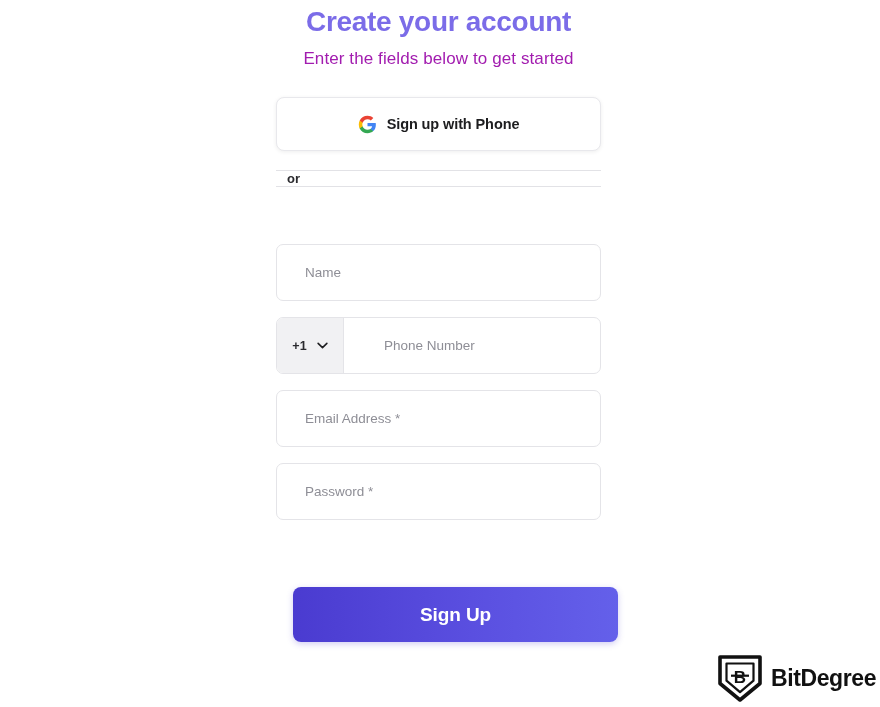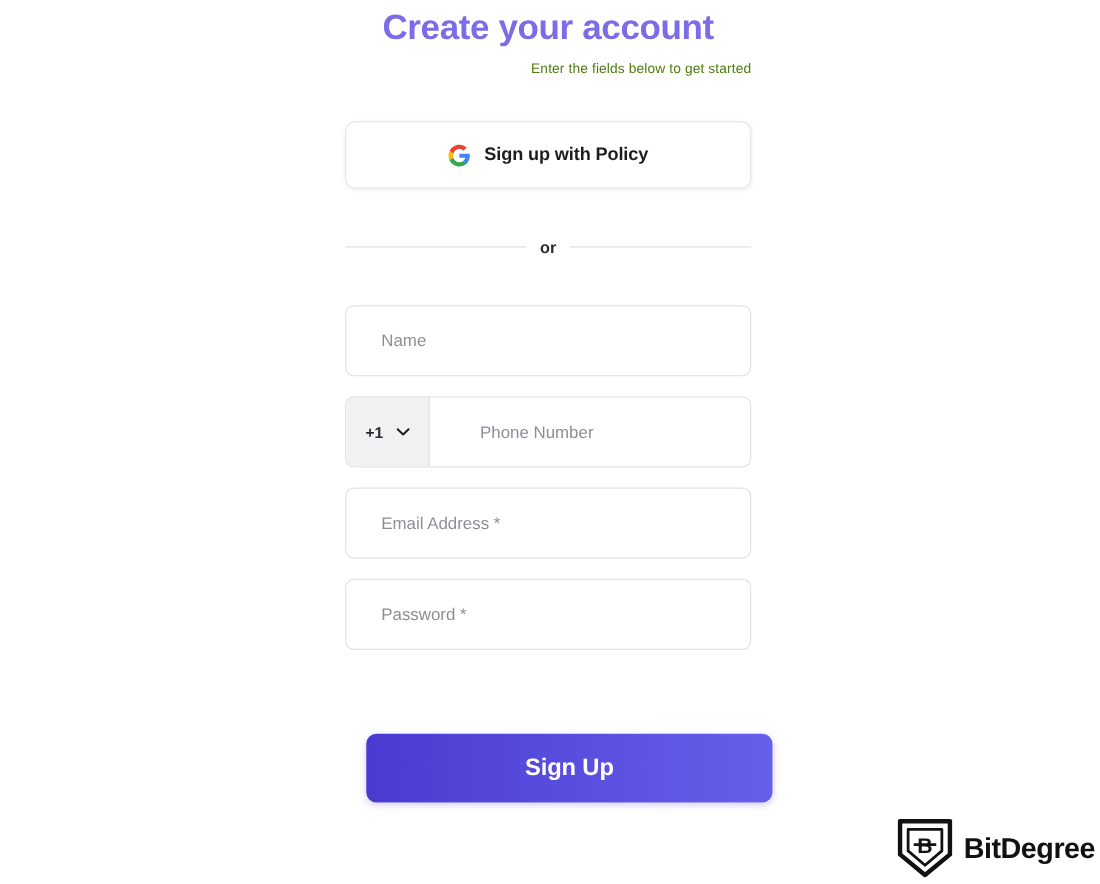--- a/index.html
+++ b/index.html
@@ -31,23 +31,23 @@
     font-size: 28px;
     font-weight: bold;
     color: #7b6ce8;
     text-align: center;
     letter-spacing: -0.3px;
     margin-top: 5px;
     line-height: 34px;
   }
 
   .page-subtitle {
-    font-size: 11px;
-    color: #4d7c0f;
-    text-align: right;
+    font-size: 17px;
+    color: #a21caf;
+    text-align: center;
     margin-top: 10px;
     letter-spacing: 0.1px;
   }
 
   
   .google-button {
     position: absolute;
     left: 0;
     top: 97px;
     width: 325px;
@@ -72,24 +72,24 @@
     font-size: 14.5px;
     font-weight: bold;
     color: #1d1d1f;
     letter-spacing: -0.1px;
   }
 
   
   .divider {
     position: absolute;
     left: 0;
-    top: 190px;
-    width: 325px;
-    display: flex;
-    align-items: center;
+    top: 170px;
+    width: 325px;
+    display: flex;
+    flex-direction: column;
   }
   .divider .rule {
     flex: 1 1 auto;
     height: 1px;
     background: #e2e2e6;
   }
   .divider .or-text {
     font-size: 13px;
     font-weight: bold;
     color: #2a2a2e;
@@ -236,21 +236,21 @@
     <div class="page-title">Create your account</div>
     <div class="page-subtitle">Enter the fields below to get started</div>
 
     <div class="google-button">
       <svg class="g-logo" viewBox="0 0 48 48">
         <path fill="#4285F4" d="M45.12 24.5c0-1.56-.14-3.06-.4-4.5H24v8.51h11.84c-.51 2.75-2.06 5.08-4.39 6.64v5.52h7.11c4.16-3.83 6.56-9.47 6.56-16.17z"></path>
         <path fill="#34A853" d="M24 46c5.94 0 10.92-1.97 14.56-5.33l-7.11-5.52c-1.97 1.32-4.49 2.1-7.45 2.1-5.73 0-10.58-3.87-12.31-9.07H4.34v5.7C7.96 41.07 15.4 46 24 46z"></path>
         <path fill="#FBBC05" d="M11.69 28.18C11.25 26.86 11 25.45 11 24s.25-2.86.69-4.18v-5.7H4.34C2.85 17.09 2 20.45 2 24s.85 6.91 2.34 9.88l7.35-5.7z"></path>
         <path fill="#EA4335" d="M24 10.75c3.23 0 6.13 1.11 8.41 3.29l6.31-6.31C34.91 4.18 29.93 2 24 2 15.4 2 7.96 6.93 4.34 14.12l7.35 5.7c1.73-5.2 6.58-9.07 12.31-9.07z"></path>
       </svg>
-      <span class="g-label">Sign up with Policy</span>
+      <span class="g-label">Sign up with Phone</span>
     </div>
 
     <div class="divider">
       <div class="rule"></div>
       <span class="or-text">or</span>
       <div class="rule"></div>
     </div>
 
     <div class="field field-name">
       <input type="text" placeholder="Name" style="">

